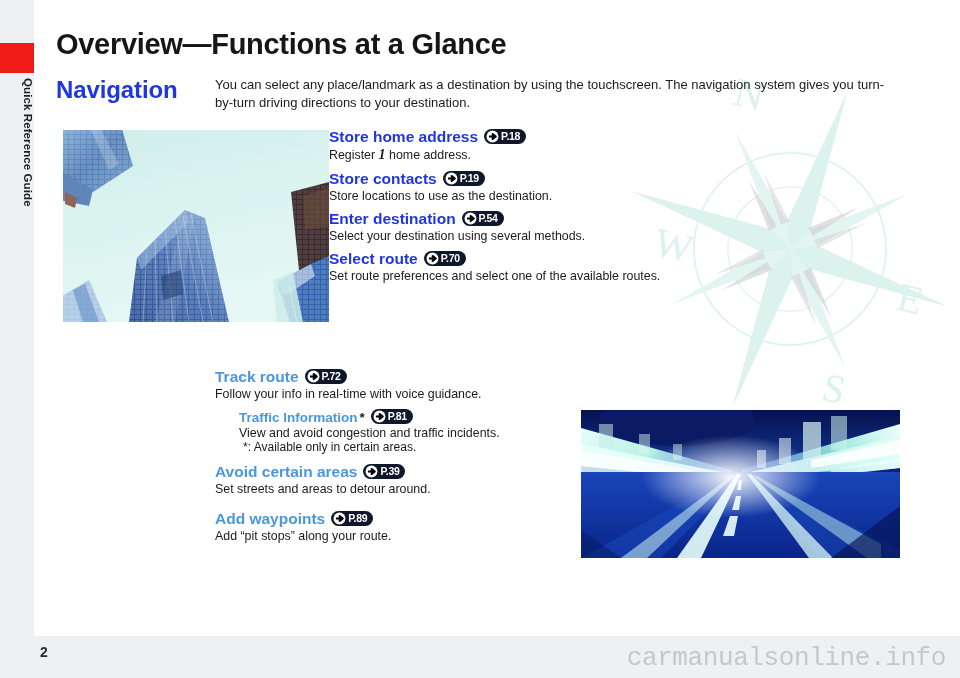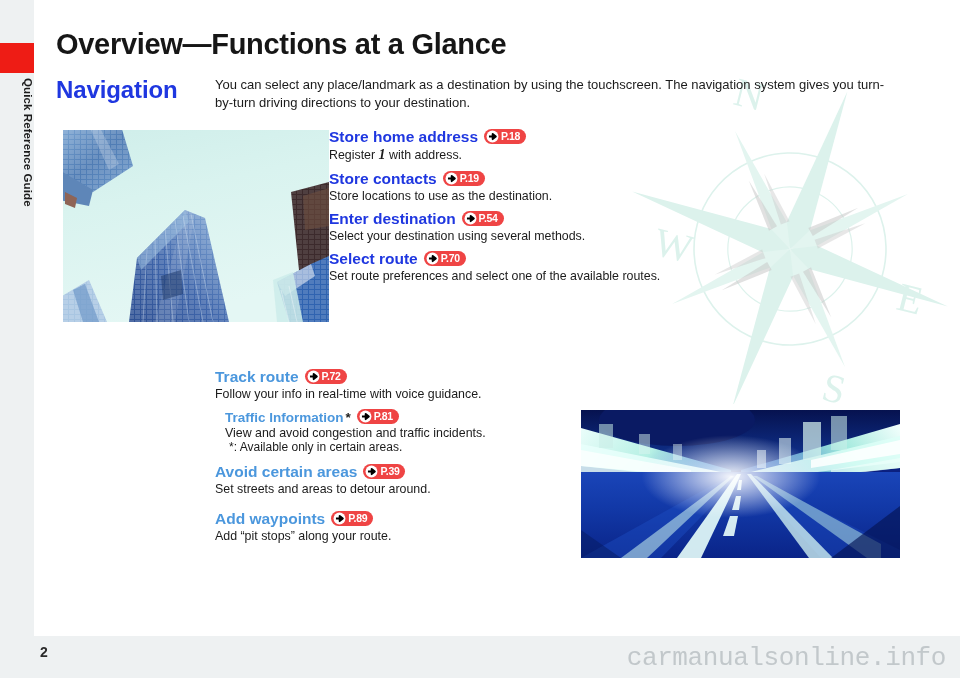--- a/index.html
+++ b/index.html
@@ -142,21 +142,21 @@
     font-size: 12.4px;
     color: #1b1b1b;
     white-space: nowrap;
     margin-top: 1px;
   }
 
   
   .pref {
     display: inline-flex;
     align-items: center;
-    background: #ef4444;
+    background: #0f172a;
     color: #ffffff;
     border-radius: 9px;
     height: 15px;
     padding: 0 6px 0 2px;
     font-size: 10.5px;
     font-weight: bold;
     line-height: 1;
     position: relative;
     top: -1px;
   }
@@ -168,21 +168,21 @@
 
   
   #grp-top { left: 295px; top: 128px; }
   #grp-top .fn-head { font-size: 15.5px; }
   #grp-top .fn-block { position: static; margin-bottom: 7px; }
 
   
   #grp-bottom { left: 181px; top: 368px; }
   #grp-bottom .fn-head { font-size: 15.5px; }
 
-  .sub-indent { margin-left: 10px; }
+  .sub-indent { margin-left: 24px; }
   .footnote {
     font-size: 12px;
     color: #1b1b1b;
     margin-left: 28px;
     white-space: nowrap;
   }
   .spacer-sm { height: 9px; }
   .spacer-md { height: 14px; }
 
   .bold-one {
@@ -310,21 +310,21 @@
       <div class="fn-head strongblue">
         <span class="htxt">Store home address</span>
         <span class="pref">
           <svg class="arrow" viewBox="0 0 14 14">
             <circle cx="7" cy="7" r="6.4" fill="#ffffff"></circle>
             <path d="M3.2 7 L8.4 7 M7.2 4.2 L10.6 7 L7.2 9.8 Z" stroke="#000" stroke-width="2.1" fill="#000" stroke-linejoin="round"></path>
           </svg>
           <span class="ptxt">P.18</span>
         </span>
       </div>
-      <div class="fn-desc"><span>Register </span><span class="bold-one">1</span><span> with address.</span></div>
+      <div class="fn-desc"><span>Register </span><span class="bold-one">1</span><span> home address.</span></div>
     </div>
 
     <div class="fn-block">
       <div class="fn-head strongblue">
         <span class="htxt">Store contacts</span>
         <span class="pref">
           <svg class="arrow" viewBox="0 0 14 14">
             <circle cx="7" cy="7" r="6.4" fill="#ffffff"></circle>
             <path d="M3.2 7 L8.4 7 M7.2 4.2 L10.6 7 L7.2 9.8 Z" stroke="#000" stroke-width="2.1" fill="#000" stroke-linejoin="round"></path>
           </svg>

